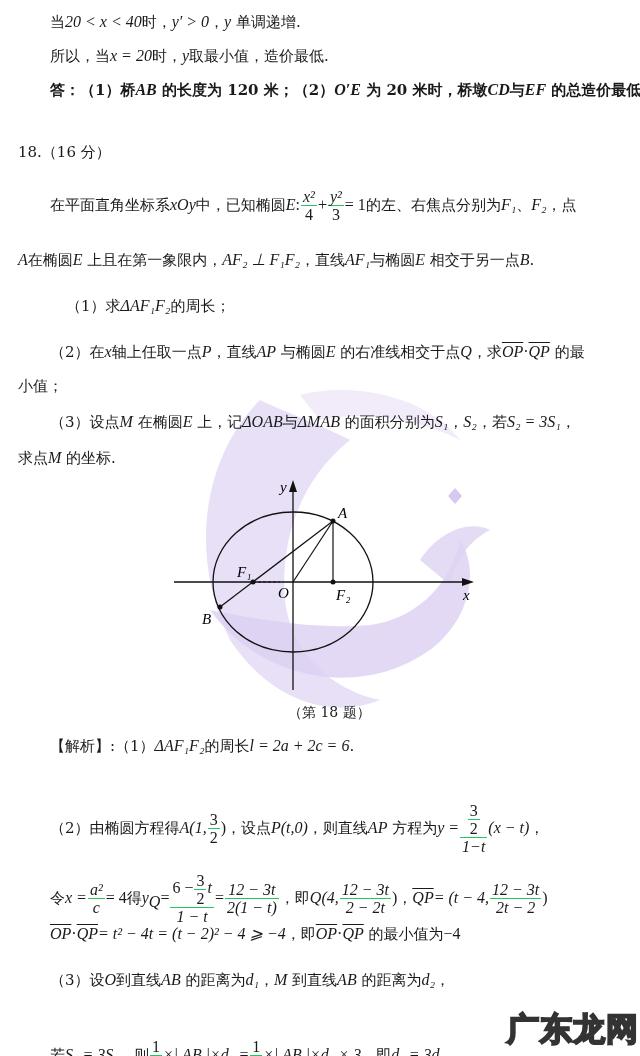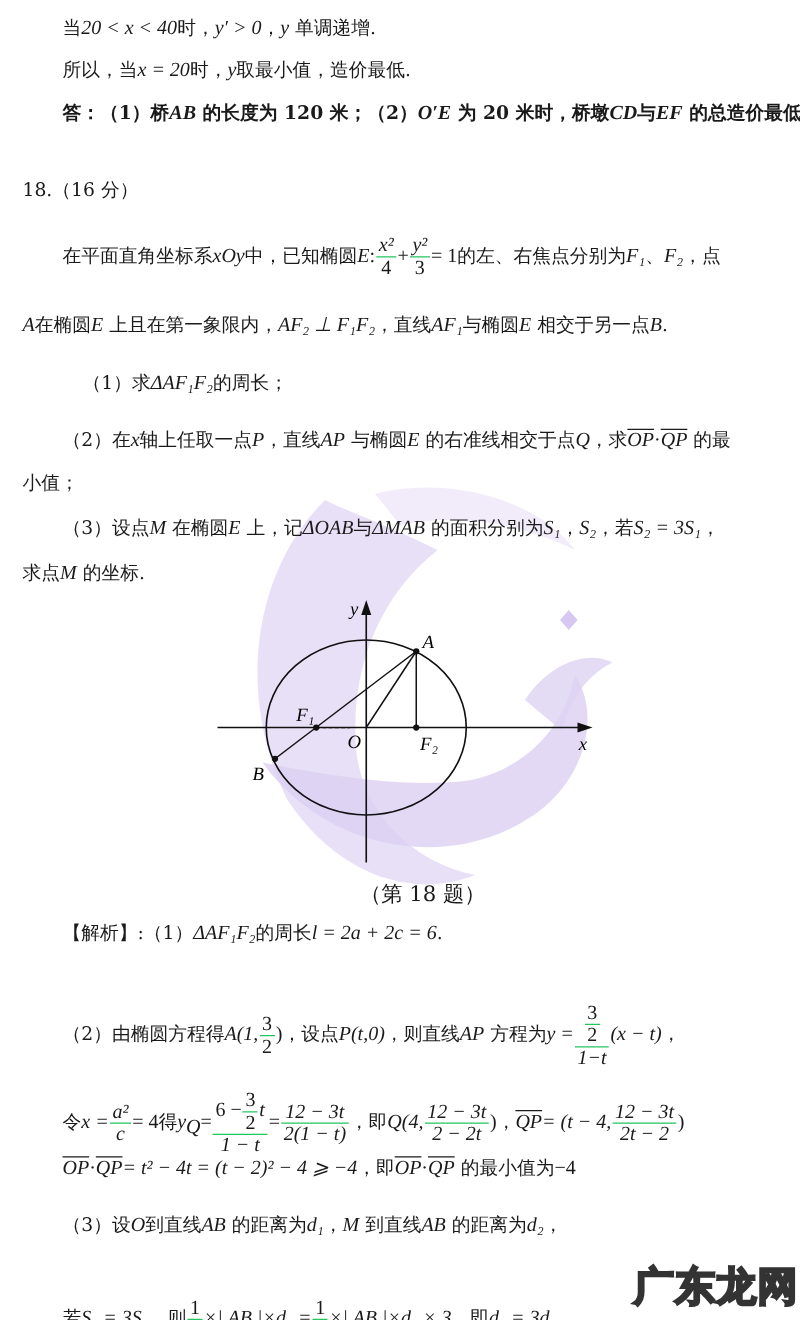--- a/index.html
+++ b/index.html
@@ -12,21 +12,21 @@
   .watermark-bg { position:absolute; left:0; top:0; width:640px; height:1056px; z-index:0; pointer-events:none; }
   .line { position:absolute; white-space:nowrap; z-index:1; font-size:15px; line-height:20px; }
   .m { font-family:"Liberation Serif", serif; font-style:italic; font-size:16px; }
   .r { font-family:"Liberation Serif", serif; font-size:16px; }
   sub, sup { font-size:10px; line-height:0; }
   .frac { display:inline-block; vertical-align:middle; text-align:center; font-family:"Liberation Serif", serif; font-size:15px; line-height:17px; margin:0 1px; }
   .frac > span { display:block; padding:0 2px; }
   .frac > span.num { border-bottom:1px solid #22c55e; }
   .ov { text-decoration:overline;margin-top:32px; }
   .diagram { position:absolute; left:170px; top:470px; width:310px; height:230px; z-index:1; }
-  .caption { position:absolute; left:288px; top:704px; font-size:17px; z-index:1; }
+  .caption { position:absolute; left:288px; top:704px; font-size:14px; z-index:1; }
   .logo { position:absolute; left:507px; top:1008px; font-family:"DejaVu Sans", sans-serif; font-weight:bold; font-size:32px; color:#3b82f6;
     -webkit-text-stroke:2px #333; letter-spacing:1px; z-index:2; text-shadow: 0 0 1px #333; }
 </style>
 </head>
 <body>
 
 <svg class="watermark-bg" viewBox="0 0 640 1056">
   <path d="M260 400 C 200 460, 190 560, 230 640 C 270 700, 330 720, 380 700 C 330 690, 290 650, 285 600 C 280 540, 300 480, 350 440 C 310 420, 280 410, 260 400 Z" fill="#e4dbf6" opacity="0.85"></path>
   <path d="M210 610 C 260 680, 360 700, 430 650 C 470 620, 480 570, 460 540 C 450 590, 410 620, 370 625 C 320 630, 260 620, 210 610 Z" fill="#dcd0f3" opacity="0.8"></path>
   <path d="M420 560 C 440 530, 470 520, 490 530 C 470 540, 455 560, 450 585 Z" fill="#ddd2f3" opacity="0.8"></path>

